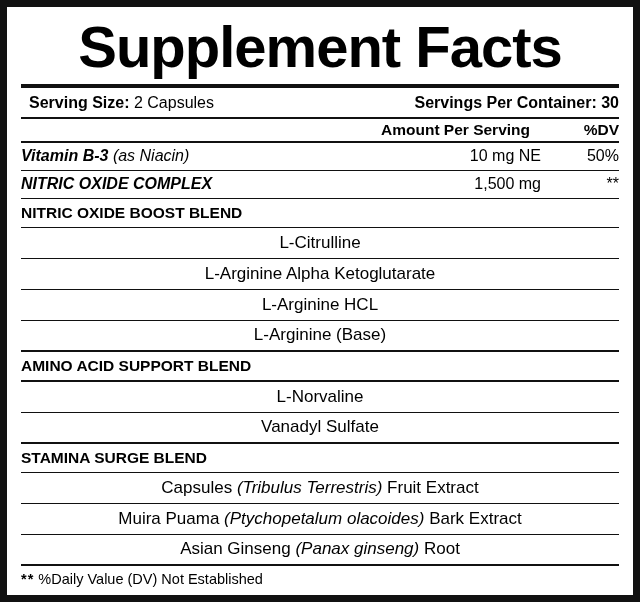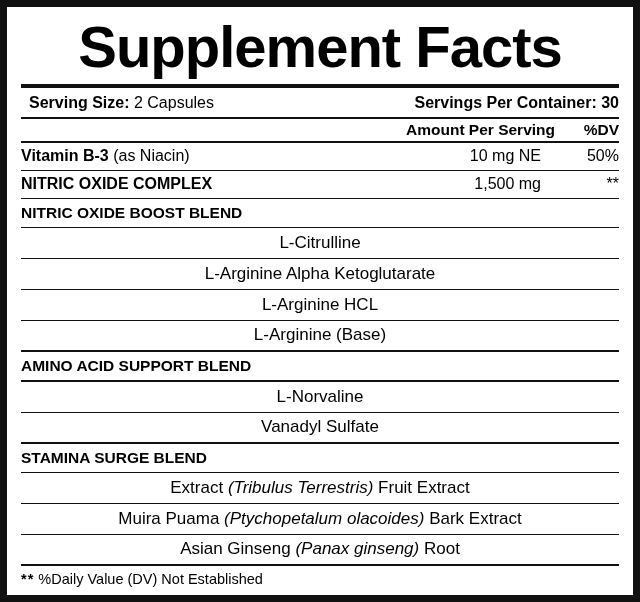--- a/index.html
+++ b/index.html
@@ -60,30 +60,31 @@
     font-size: 16px;
     margin-left: 8px;
   }
   .serving-left b, .serving-right b { font-weight: 700; }
   .serving-right { text-align: right; }
   .hdr-row {
     justify-content: flex-end;
     font-weight: 700;
     font-size: 15.5px;
     padding: 3px 0 4px 0;
+    gap: 25px;
   }
   .hdr-amount { margin-right: 18px; }
   .hdr-dv { width: 46px; text-align: right; }
   .nut {
     display: flex;
     align-items: baseline;
     padding: 4px 0 5px 0;
     font-size: 16px;
   }
-  .nut .name { flex: 1 1 auto; }
+  .nut .name { flex: 1 1 auto; font-style: italic; }
   .nut .amt { text-align: right; margin-right: 32px; }
   .nut .dv { width: 46px; text-align: right; }
   .bold { font-weight: 700; }
   .caps { font-weight: 700; }
   .light { font-weight: 400; }
   .indent1 { padding-left: 18px; }
   .indent2 { padding-left: 40px; }
   .blend {
     font-weight: 700;
     font-size: 15.5px;
@@ -185,21 +186,21 @@
 
   <div class="ing indent2">
     <span>Vanadyl Sulfate</span>
   </div>
   <div class="rule-med"></div>
 
   <div class="blend indent1">STAMINA SURGE BLEND</div>
   <div class="rule-thin"></div>
 
   <div class="ing indent2">
-    <span>Extract </span><span class="ital">(Tribulus Terrestris)</span><span> Fruit Extract</span>
+    <span>Capsules </span><span class="ital">(Tribulus Terrestris)</span><span> Fruit Extract</span>
   </div>
   <div class="rule-thin"></div>
 
   <div class="ing indent2">
     <span>Muira Puama </span><span class="ital">(Ptychopetalum olacoides)</span><span> Bark Extract</span>
   </div>
   <div class="rule-thin"></div>
 
   <div class="ing indent2">
     <span>Asian Ginseng </span><span class="ital">(Panax ginseng)</span><span> Root</span>

